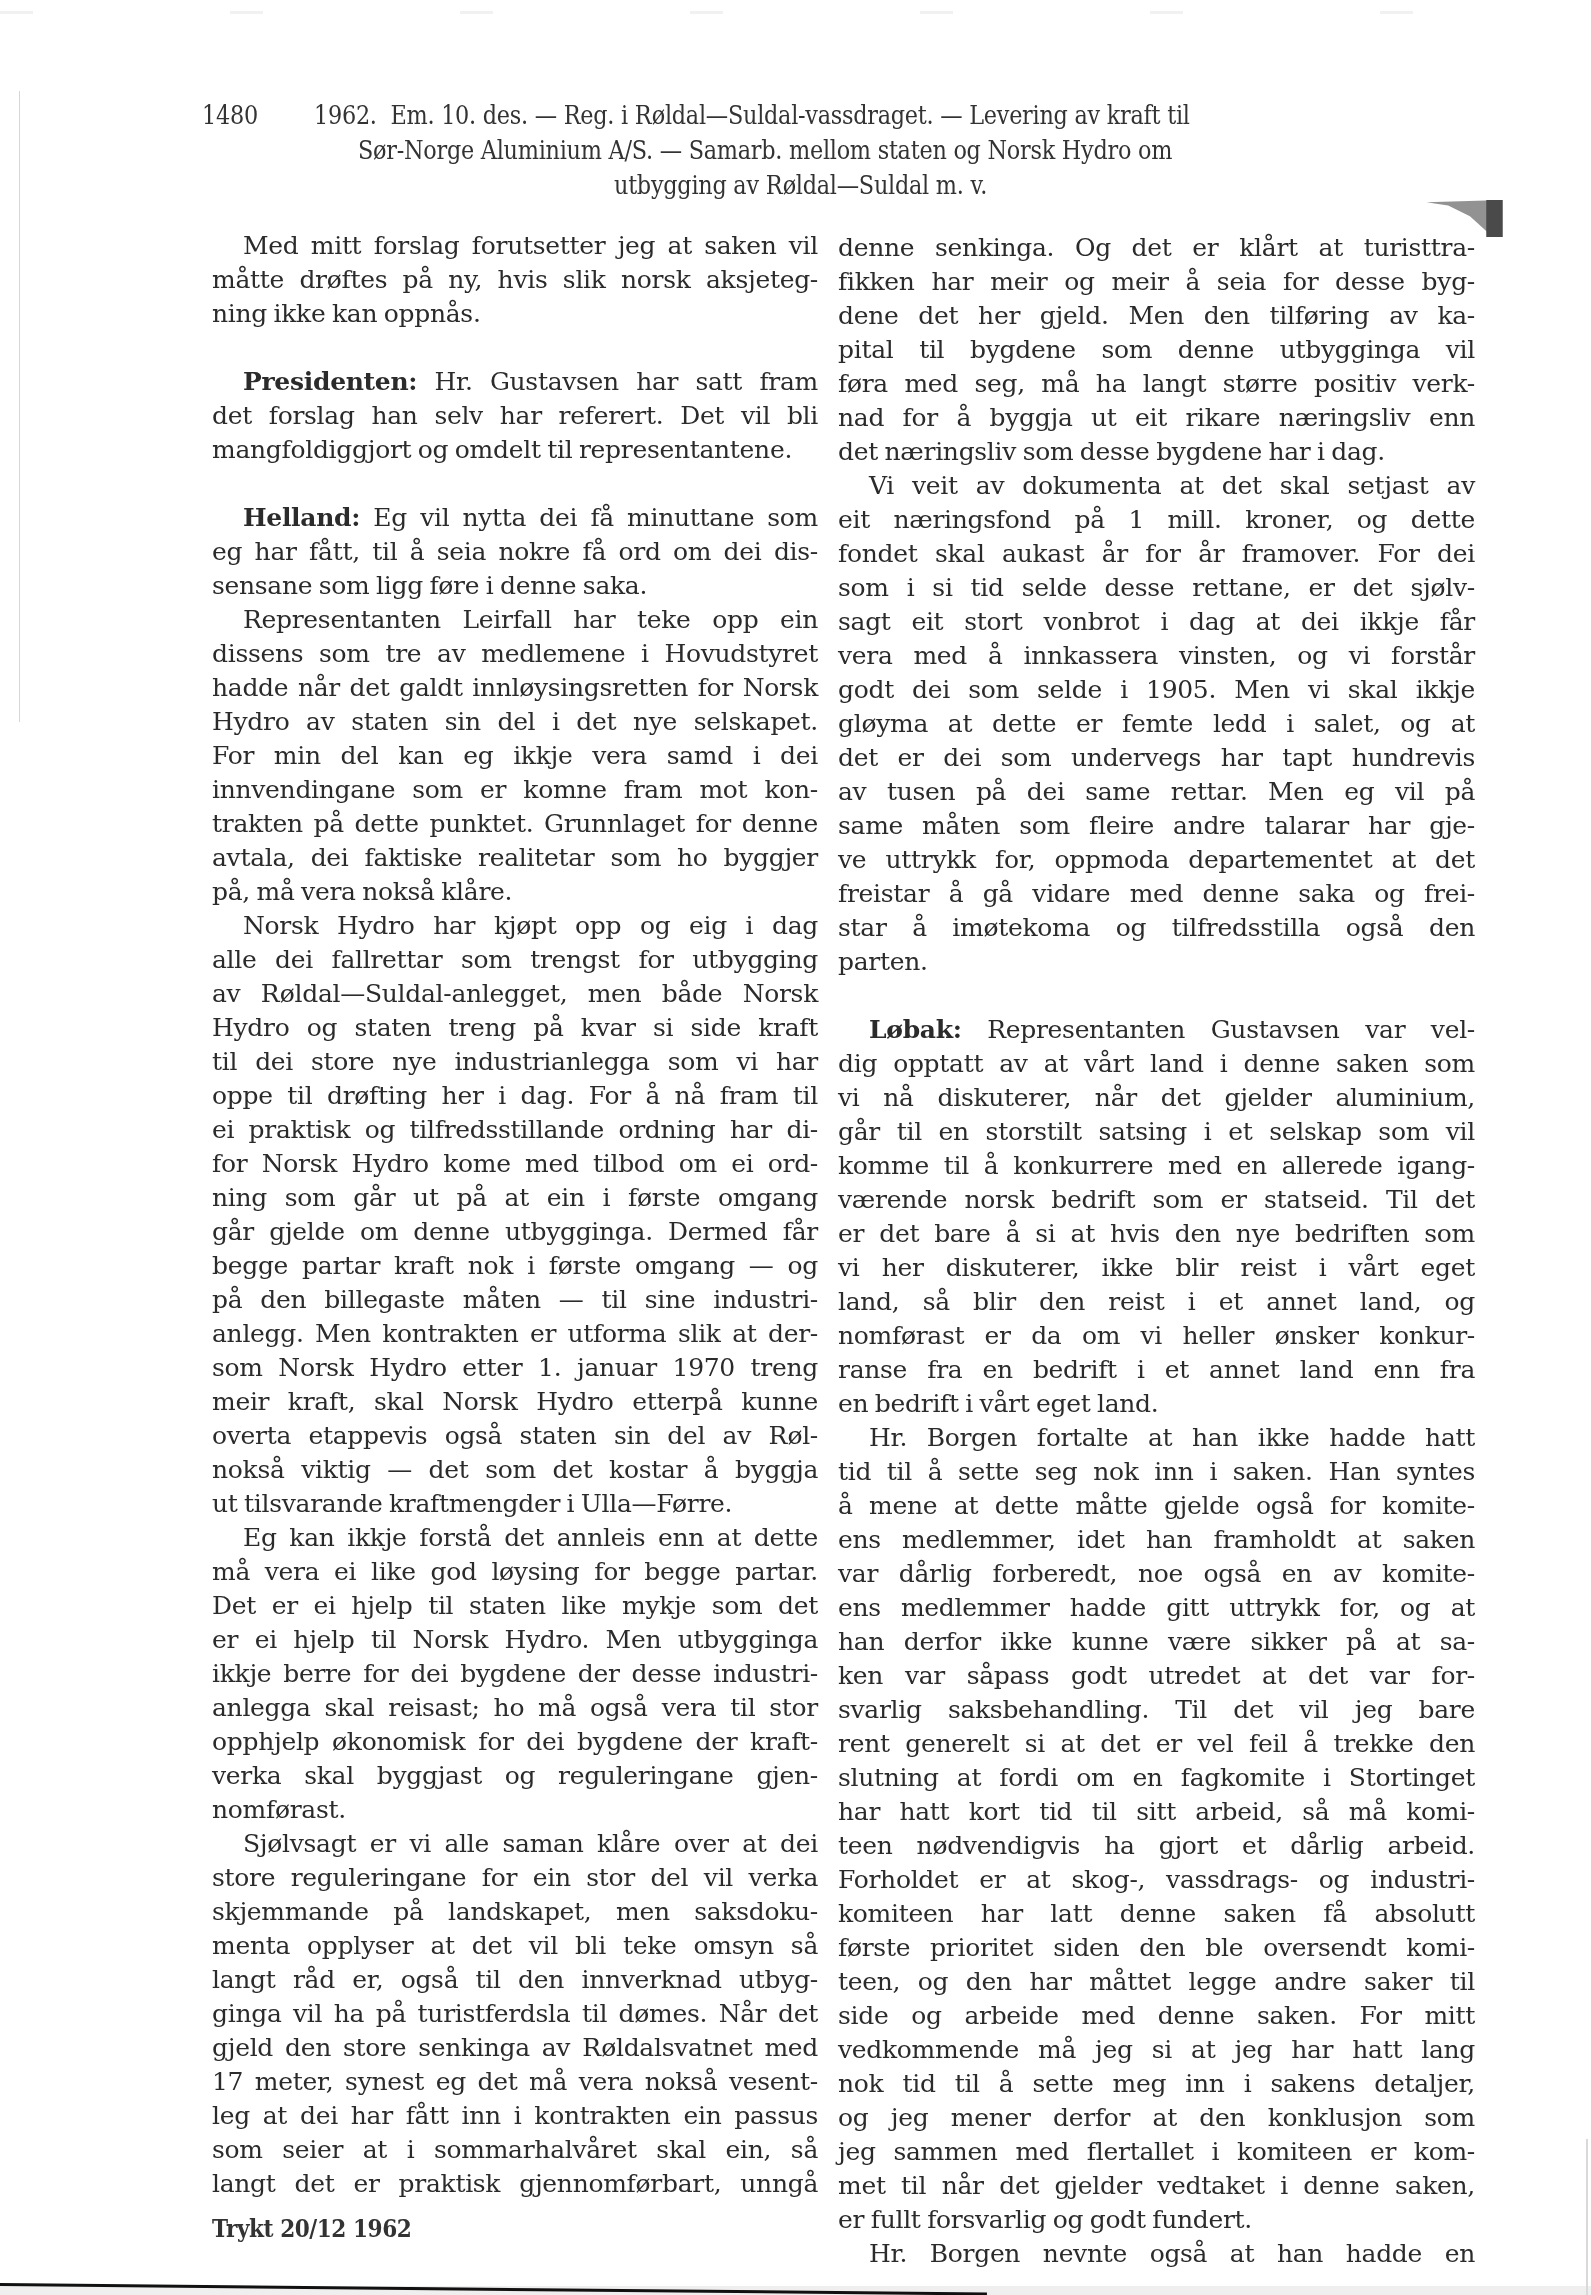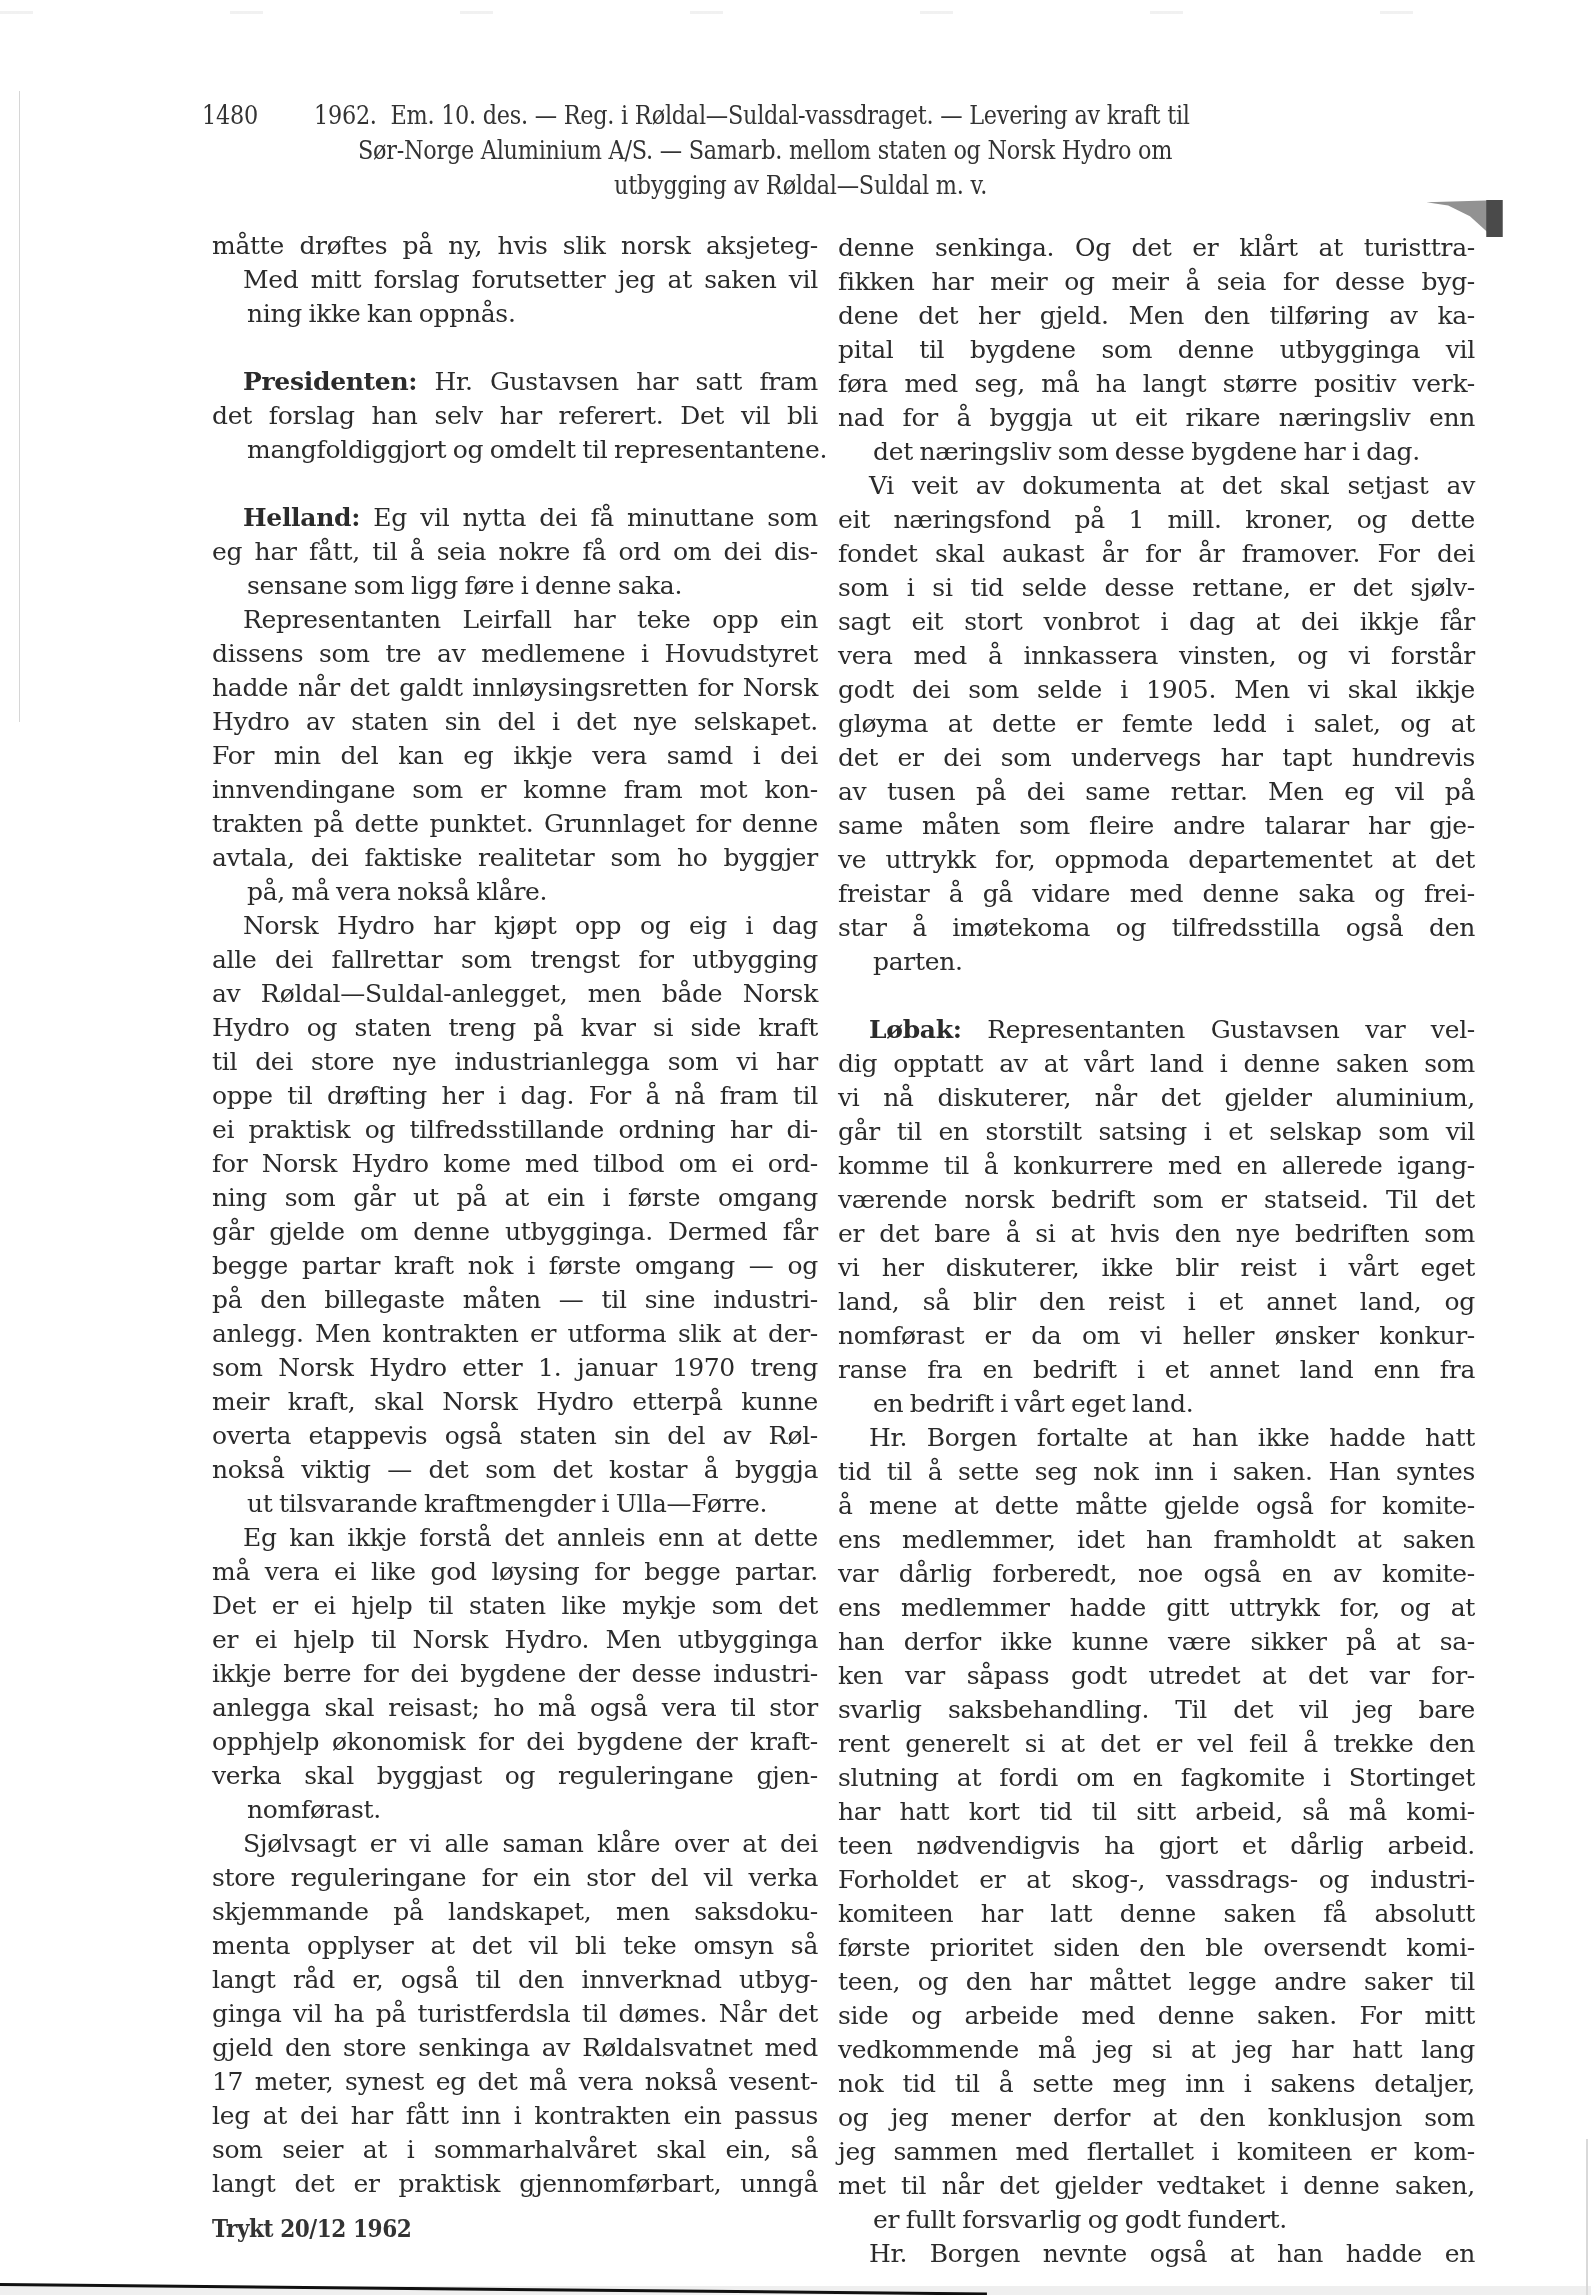--- a/index.html
+++ b/index.html
@@ -16,21 +16,21 @@
   .hdr-l2 { left: 358px; top: 134px; }
   .hdr-l3 { left: 614px; top: 169px; }
 
   .corner-mark { position: absolute; left: 1426px; top: 200px; width: 77px; height: 37px; }
 
   .col { position: absolute; width: 606px; }
   .col-left { left: 212px; top: 229px; }
   .col-right { left: 838px; top: 231px; width: 637px; }
   .ln { display: block; font-size: 25px; line-height: 34px; height: 34px; white-space: nowrap;
         text-align: justify; text-align-last: justify; overflow: visible; letter-spacing: -0.3px; word-spacing: -1.1px; }
-  .ln.last { text-align-last: left; margin-left: 35px; }
+  .ln.last { text-align-last: left; }
   .ln.indent { padding-left: 31px; }
   .gap { display: block; height: 34px; }
   .speaker { font-weight: bold; }
   .footer { position: absolute; left: 212px; top: 2213px; font-size: 24px; font-weight: bold; line-height: 31px;
             letter-spacing: -0.5px; transform: scaleX(0.9); transform-origin: left top; color: #333; }
   .bottom-edge { position: absolute; left: 0; top: 2283px; width: 987px; height: 3.3px; background: #111;
                  transform: rotate(0.55deg); transform-origin: left top; }
   .bottom-shade { position: absolute; left: 0; top: 2286px; width: 1591px; height: 9.3px; background: #efefef; }
   .right-edge { position: absolute; left: 1586px; top: 2139px; width: 2.2px; height: 156px; background: #d9d9d9; }
 </style>
@@ -47,22 +47,22 @@
   <span class="hdr-line hdr-l3">utbygging av Røldal—Suldal m. v.</span>
 </div>
 
 <svg class="corner-mark" viewBox="0 0 140 68">
   <path d="M0 4 L 140 0 L 140 68 L 120 66 L 80 30 L 40 10 Z" fill="#6d6d6d" opacity="0.75"></path>
   <rect x="110" y="0" width="30" height="68" fill="#4a4a4a"></rect>
 </svg>
 
 <div class="col col-left">
   <div>
+    <span class="ln indent">Med mitt forslag forutsetter jeg at saken vil</span>
     <span class="ln">måtte drøftes på ny, hvis slik norsk aksjeteg-</span>
-    <span class="ln indent">Med mitt forslag forutsetter jeg at saken vil</span>
     <span class="ln last">ning ikke kan oppnås.</span>
   </div>
   <span class="gap"></span>
   <div>
     <span class="ln indent"><b class="speaker">Presidenten:</b><span style="white-space:pre"> Hr. Gustavsen har satt fram</span></span>
     <span class="ln">det forslag han selv har referert. Det vil bli</span>
     <span class="ln last">mangfoldiggjort og omdelt til representantene.</span>
   </div>
   <span class="gap"></span>
   <div>

